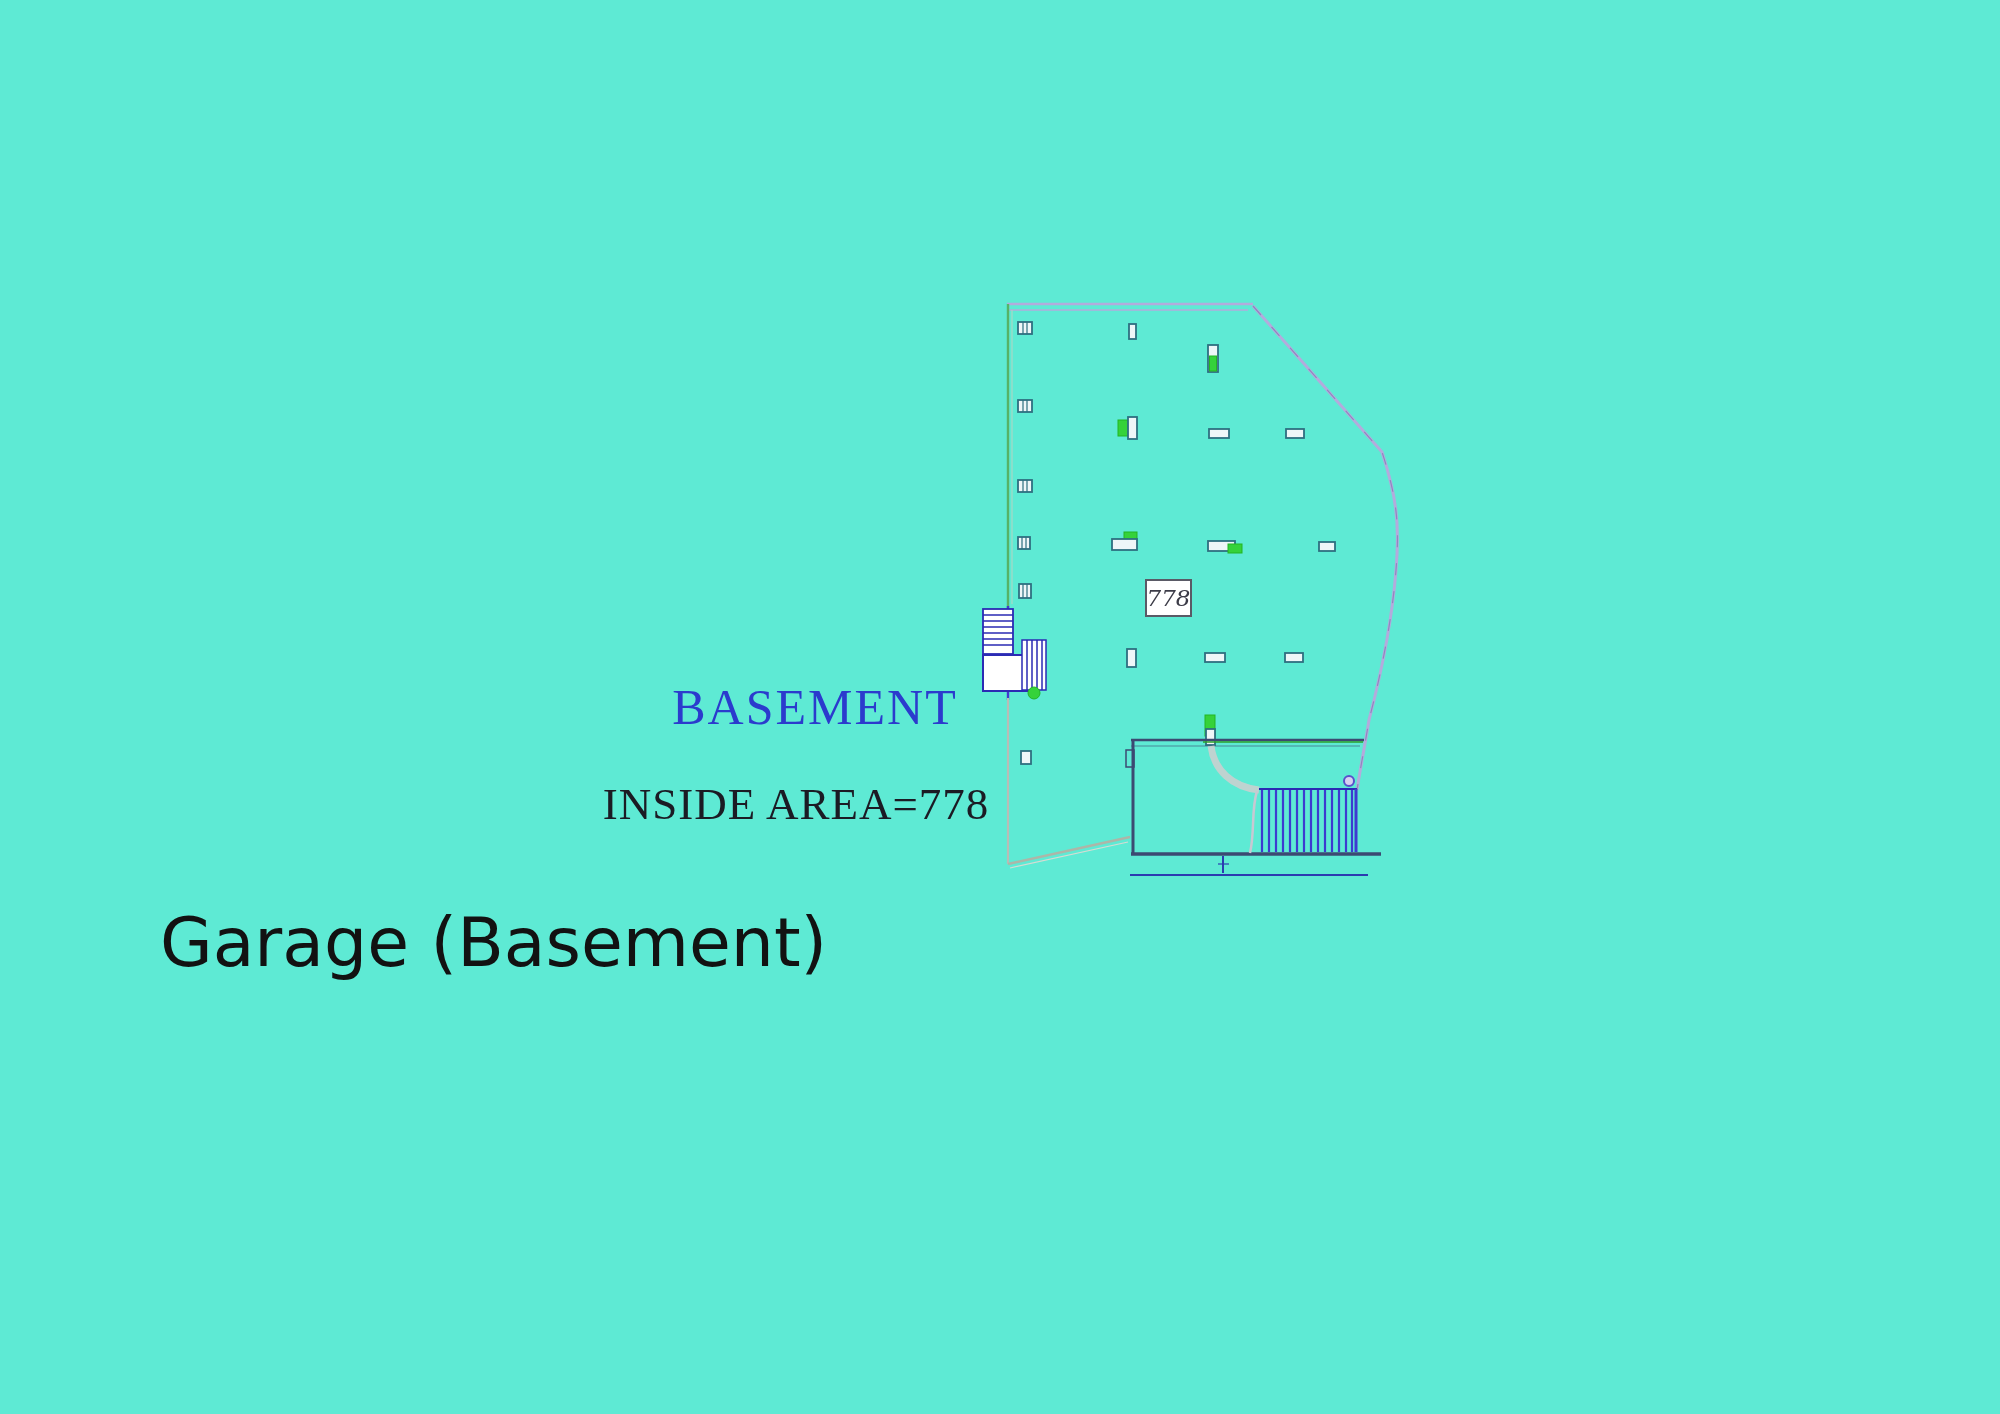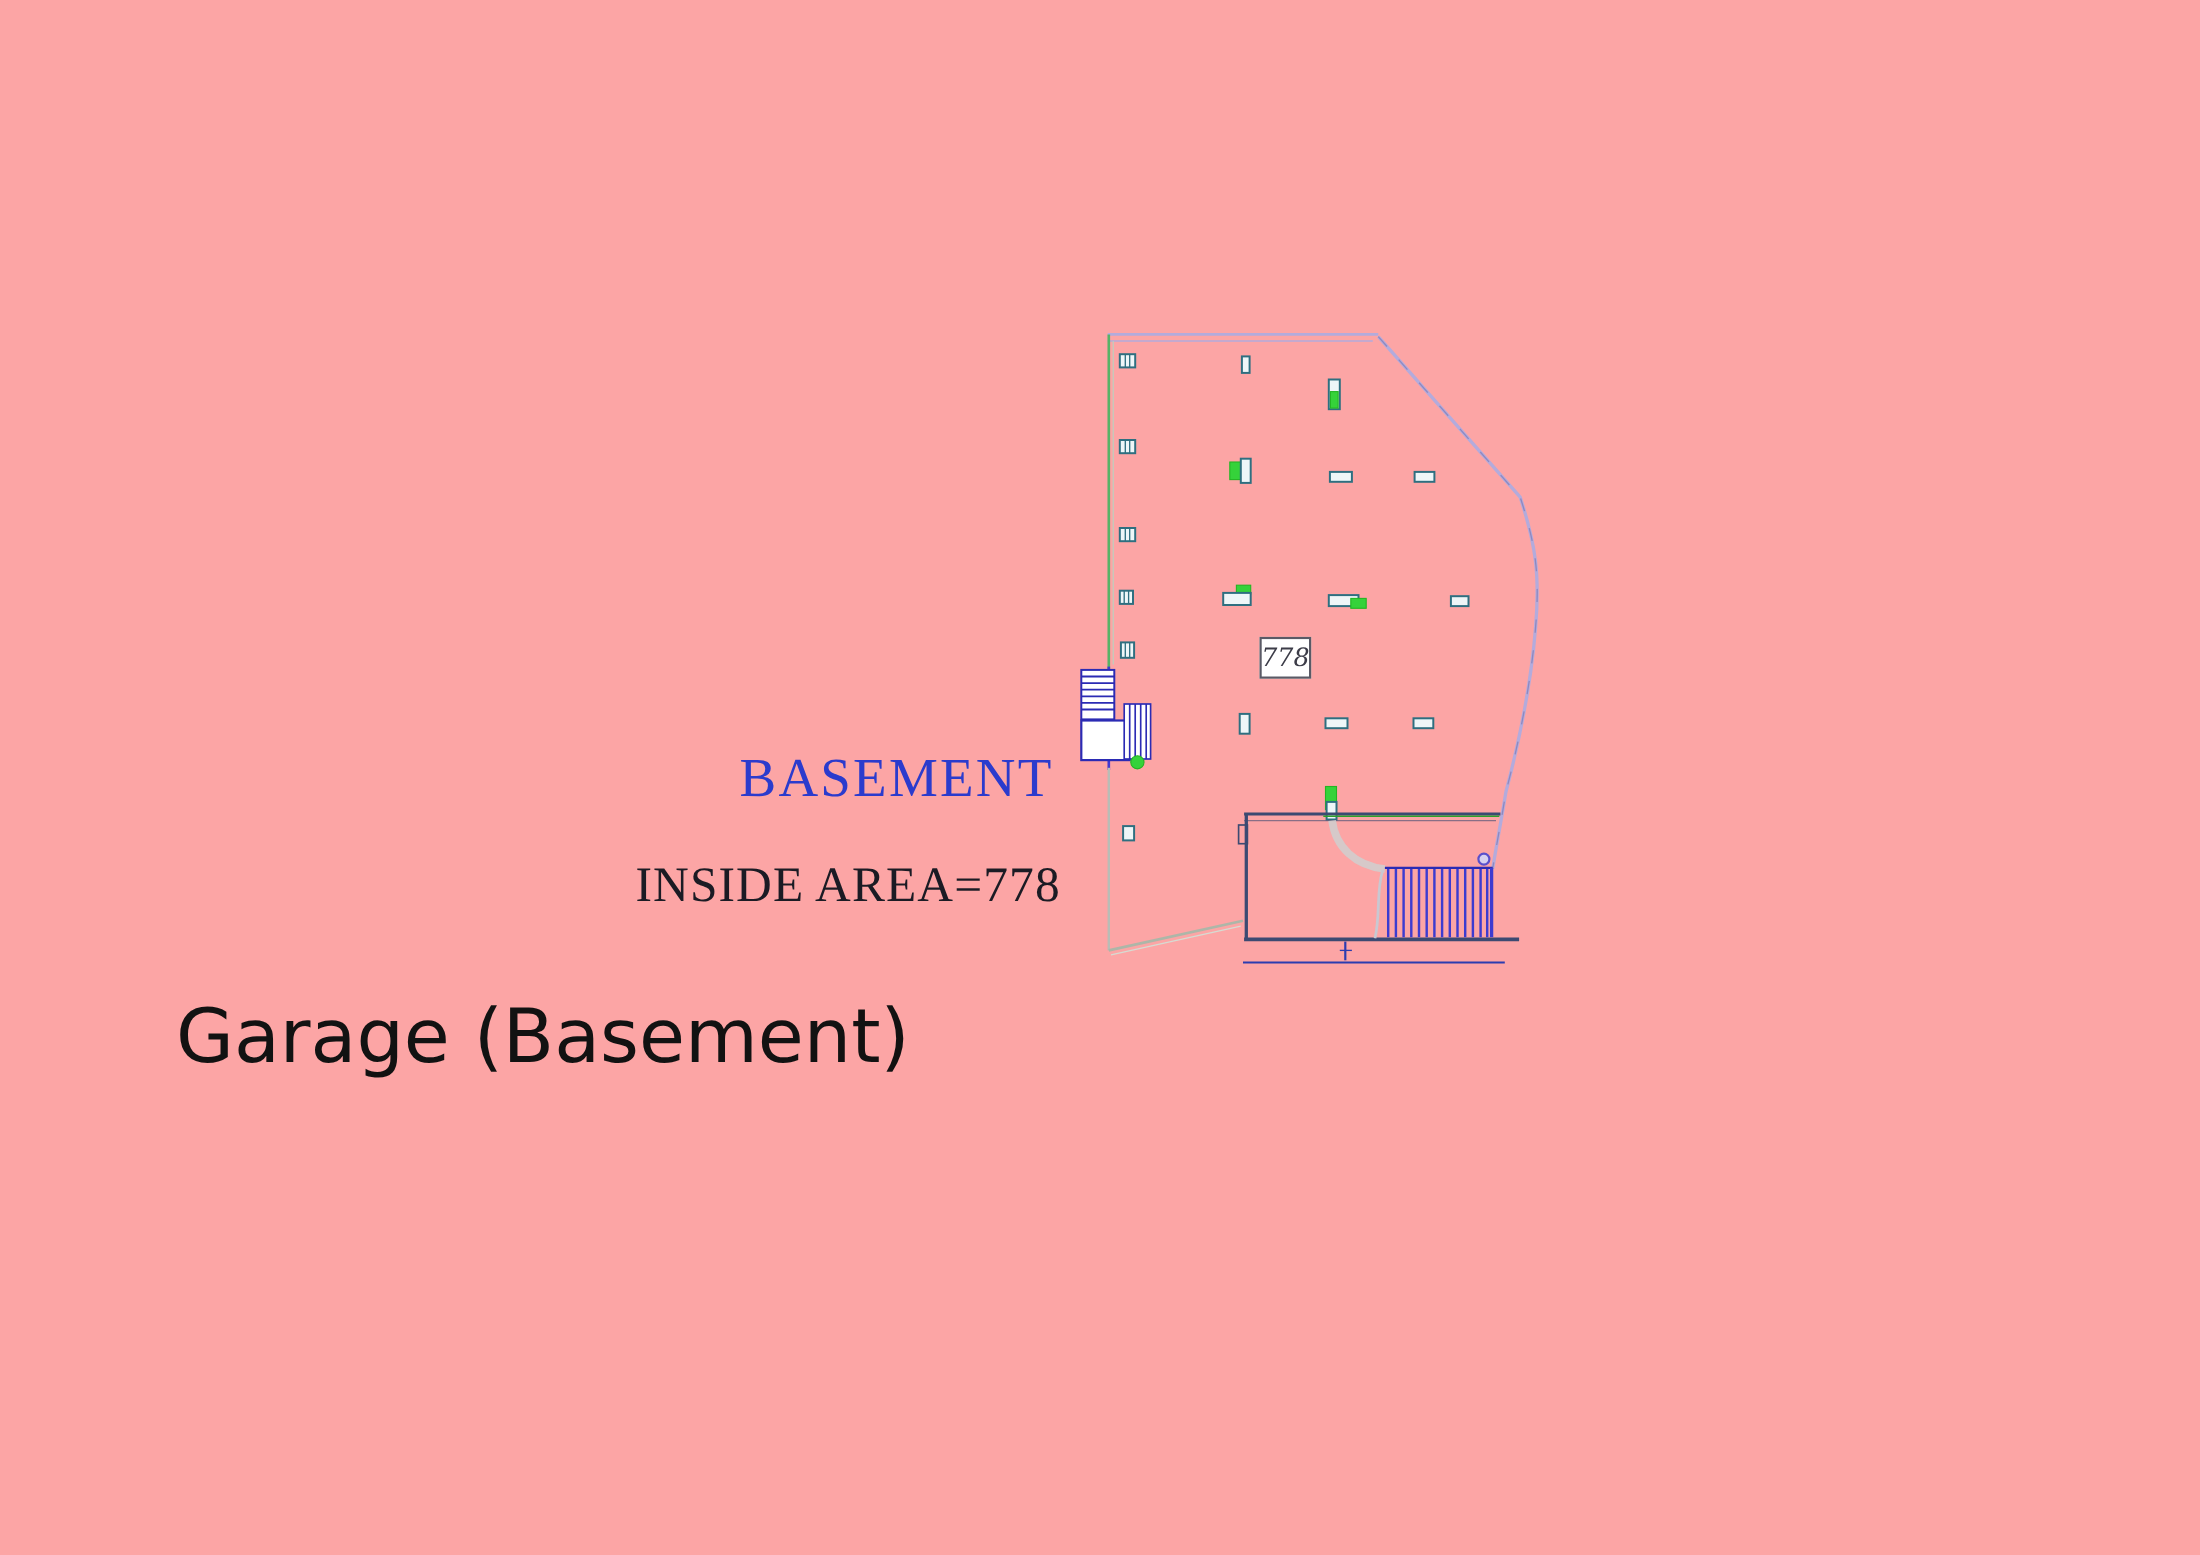--- a/index.html
+++ b/index.html
@@ -1,17 +1,17 @@
 <!DOCTYPE html>
 <html style="--boundary_lavender: #b3abdc; --boundary_accent: #8f88bf; --wall_green: #57b267; --wall_blue: #4338cf; --wall_gray: #b9bcb6; --diag_gray_green: #adb6a8; --column_teal: #2e6f80; --column_fill: #eef6f8; --accent_green: #35d23a; --accent_green_dark: #23b523; --stair_blue: #2b2bb4; --ramp_blue: #3d3bd0; --room_wall: #3c4a72; --line_green: #2ca02c; --dim_blue: #2b3cb0; --arc_gray: #cfcfcf; --text_blue: #2b3bcd; --text_dark: #1b1b24; --caption_black: #121212; --box_border: #5a5a66; --box_text: #3c3c48;"><head>
 <meta charset="utf-8">
 <style>
   html,body{margin:0;padding:0;background:#fff;}
   .canvas{
-    position:relative;width:2000px;height:1414px;background:#fca5a5;
+    position:relative;width:2000px;height:1414px;background:#5eead4;
     font-family:"Liberation Serif",serif;overflow:hidden;
   }
   svg{position:absolute;left:0;top:0;}
 
   
   .lav      {stroke:var(--boundary_lavender);fill:none;}
   .lav-acc  {stroke:var(--boundary_accent);fill:none;}
   .wgreen   {stroke:var(--wall_green);fill:none;}
   .wblue    {stroke:var(--wall_blue);fill:none;}
   .wgray    {stroke:var(--wall_gray);fill:none;}
@@ -27,21 +27,21 @@
   .dim      {stroke:var(--dim_blue);fill:none;}
   .arc      {stroke:var(--arc_gray);fill:none;}
 
   
   .label-basement{
     position:absolute;left:640px;top:678px;width:350px;text-align:center;
     font-size:50px;letter-spacing:2px;color:var(--text_blue);
     font-family:"Liberation Serif",serif;
   }
   .label-area{
-    position:absolute;left:571px;top:778px;width:400px;text-align:center;
+    position:absolute;left:596px;top:778px;width:400px;text-align:center;
     font-size:45px;letter-spacing:1px;color:var(--text_dark);
     font-family:"Liberation Serif",serif;
   }
   .caption{
     position:absolute;left:160px;top:903px;
     font-size:68px;color:var(--caption_black);
     font-family:"DejaVu Sans",sans-serif;
   }
   .area-box{
     position:absolute;left:1145px;top:579px;width:47px;height:38px;

